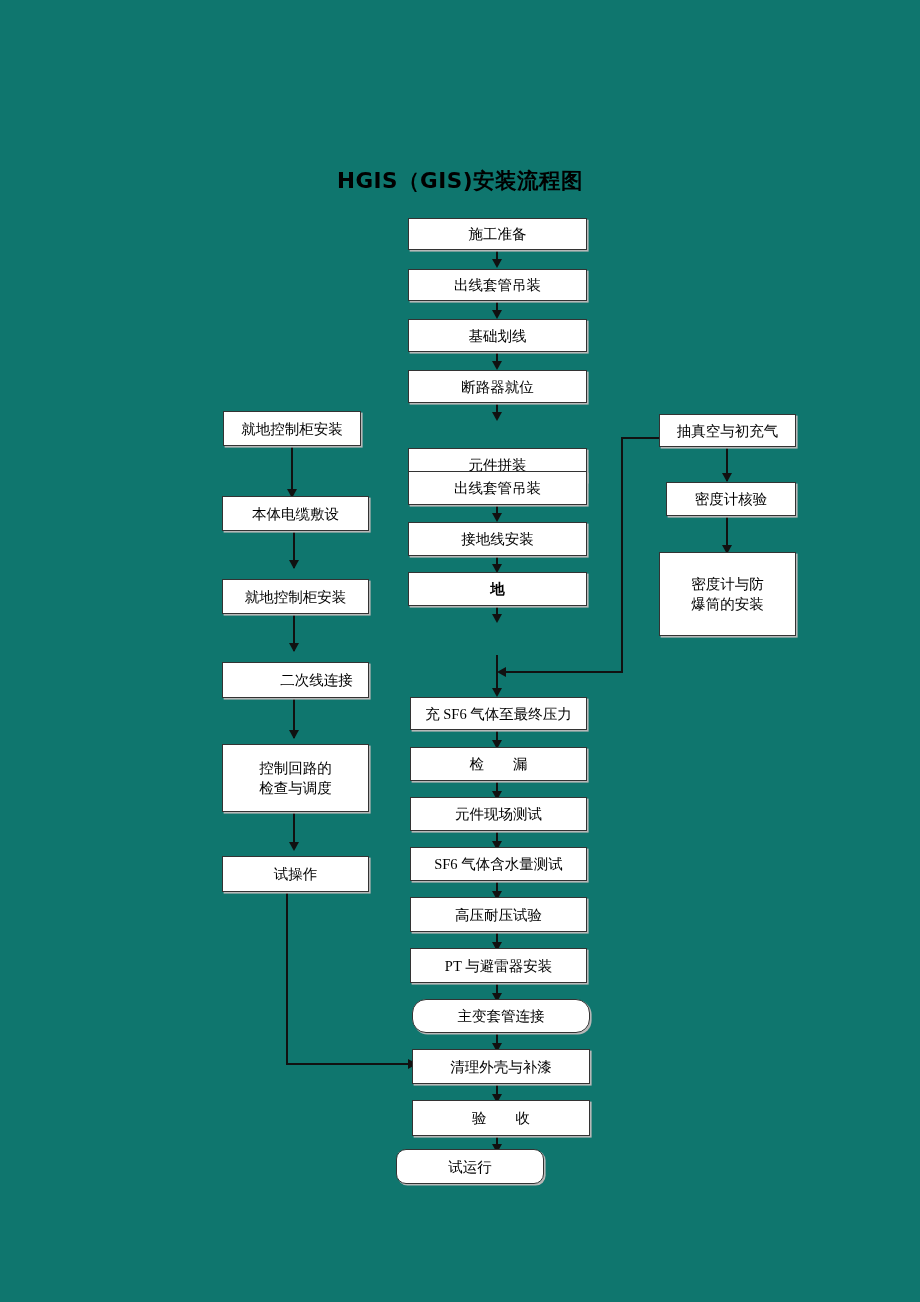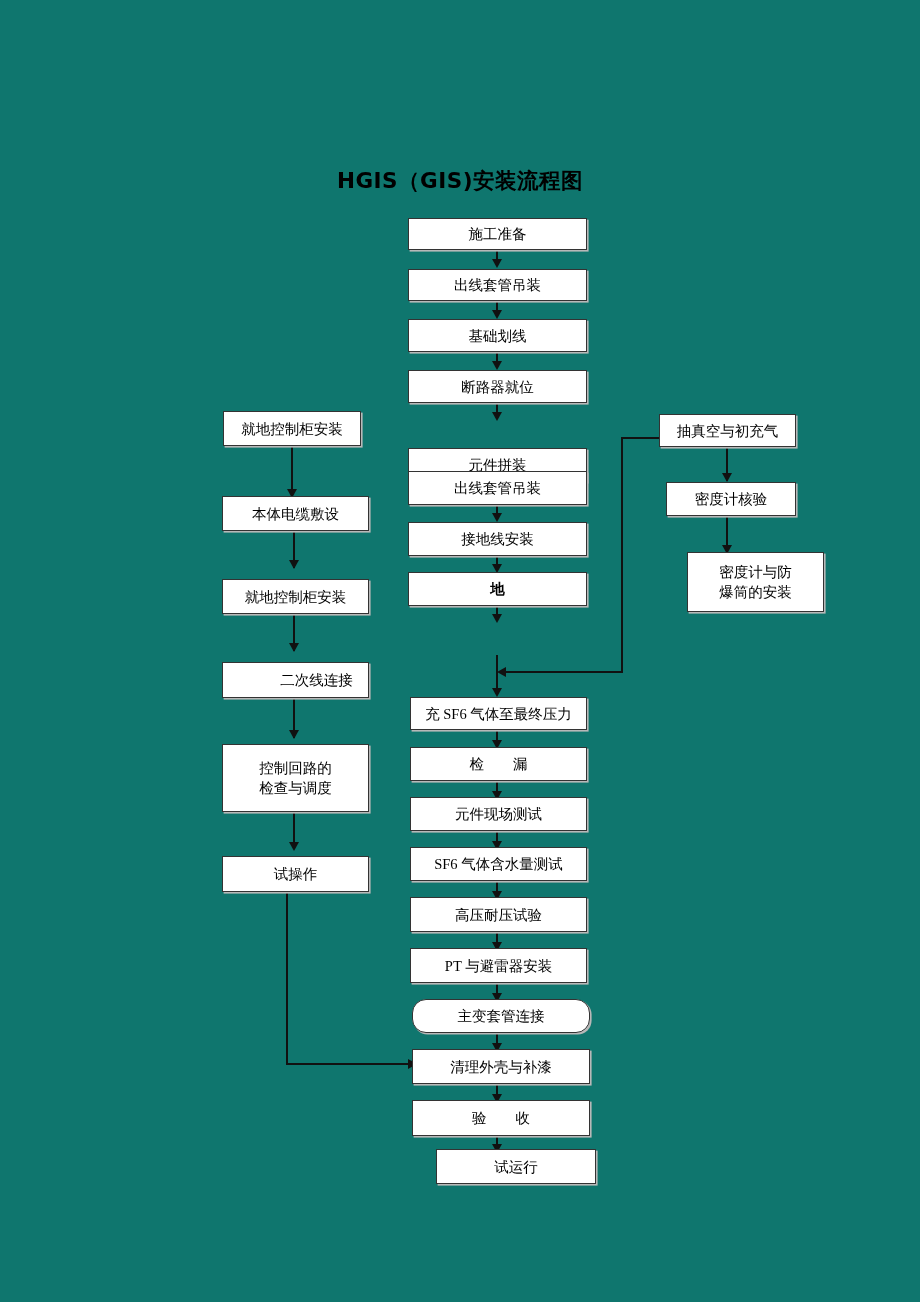--- a/index.html
+++ b/index.html
@@ -223,21 +223,21 @@
   </div>
   <div class="node" style="left:412px; top:999px; width:178px; height:34px;border-radius:14px;">
     <span class="inner">主变套管连接</span>
   </div>
   <div class="node" style="left:412px; top:1049px; width:178px; height:35px;">
     <span class="inner">清理外壳与补漆</span>
   </div>
   <div class="node" style="left:412px; top:1100px; width:178px; height:36px;">
     <span class="inner">验　　收</span>
   </div>
-  <div class="node" style="left:436px; top:1149px; width:160px; height:35px;">
+  <div class="node" style="left:396px; top:1149px; width:148px; height:35px;border-radius:10px;">
     <span class="inner">试运行</span>
   </div>
 
   <div class="node" style="left:223px; top:411px; width:138px; height:35px;">
     <span class="inner">就地控制柜安装</span>
   </div>
   <div class="node" style="left:222px; top:496px; width:147px; height:35px;">
     <span class="inner">本体电缆敷设</span>
   </div>
   <div class="node" style="left:222px; top:579px; width:147px; height:35px;">
@@ -255,20 +255,20 @@
   <div class="node" style="left:222px; top:856px; width:147px; height:36px;">
     <span class="inner">试操作</span>
   </div>
 
   <div class="node" style="left:659px; top:414px; width:137px; height:33px;">
     <span class="inner">抽真空与初充气</span>
   </div>
   <div class="node" style="left:666px; top:482px; width:130px; height:34px;">
     <span class="inner">密度计核验</span>
   </div>
-  <div class="node" style="left:659px; top:552px; width:137px; height:60px;margin-left:28px;">
+  <div class="node" style="left:659px; top:552px; width:137px; height:84px;">
     <span class="inner">
       <span class="l2">密度计与防</span>
       <span class="l2">爆筒的安装</span>
     </span>
   </div>
 
 </div>
 
 </body></html>

